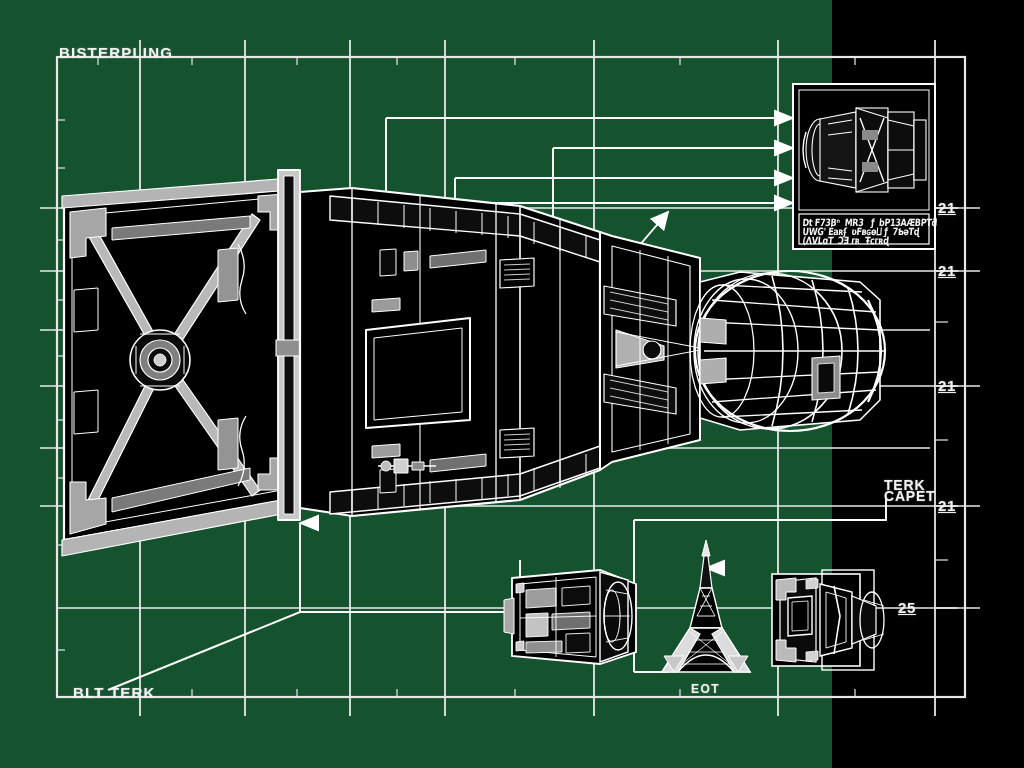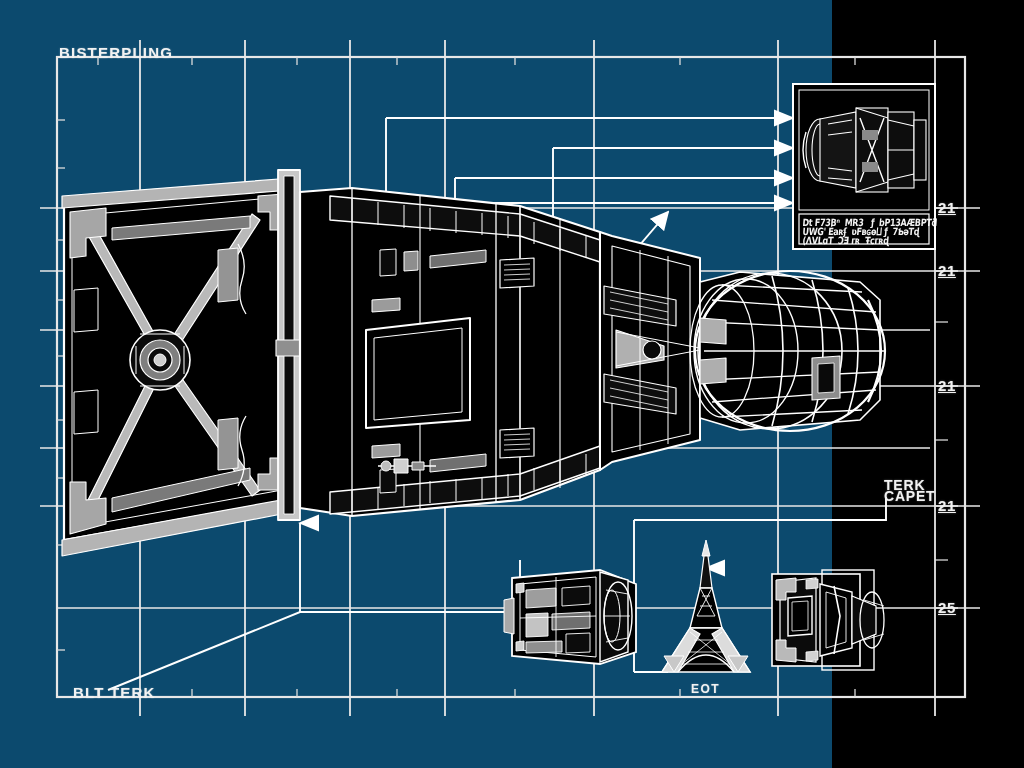--- a/index.html
+++ b/index.html
@@ -11,21 +11,21 @@
   body {
     width: 1024px;
     height: 768px;
     overflow: hidden;
     font-family: "Liberation Sans", sans-serif;
   }
   #stage {
     position: relative;
     width: 832px;
     height: 768px;
-    background: #0c4a6e;
+    background: #14532d;
   }
   #stage svg {
     position: absolute;
     top: 0;
     left: 0;
   }
   .lbl {
     position: absolute;
     color: #f2f2f2;
     font-family: "Liberation Sans", sans-serif;
@@ -429,19 +429,19 @@
 
   <div class="lbl lbl-caret" style="left:884px; top:477px;margin-top:12px;">CAPET</div>
   <div class="lbl lbl-caret" style="left:884px; top:478px;">TERK</div>
 
   <div class="lbl lbl-eot" style="left:691px; top:668px;">EOT</div>
 
   <div class="lbl lbl-tick" style="left:938px; top:199px;">21</div>
   <div class="lbl lbl-tick" style="left:938px; top:262px;">21</div>
   <div class="lbl lbl-tick" style="left:938px; top:377px;">21</div>
   <div class="lbl lbl-tick" style="left:938px; top:497px;">21</div>
-  <div class="lbl lbl-tick" style="left:938px; top:599px;">25</div>
+  <div class="lbl lbl-tick" style="left:898px; top:599px;">25</div>
 
   <div class="scrawl" style="left:803px; top:217px;">Dt F73Bⁿ  MR3   ƒ  bP13AÆBPTƌ</div>
   <div class="scrawl" style="left:803px; top:226px;">UWG' Éaʀʄ  ʋFʙɢɵ⨿ ƒ  7ƄǝTɖ</div>
   <div class="scrawl" style="left:803px; top:235px;">(ɅVLɑT  ƆƎ гʀ  Ŧcгʀɖ</div>
 
 </div>
 
 </body></html>

